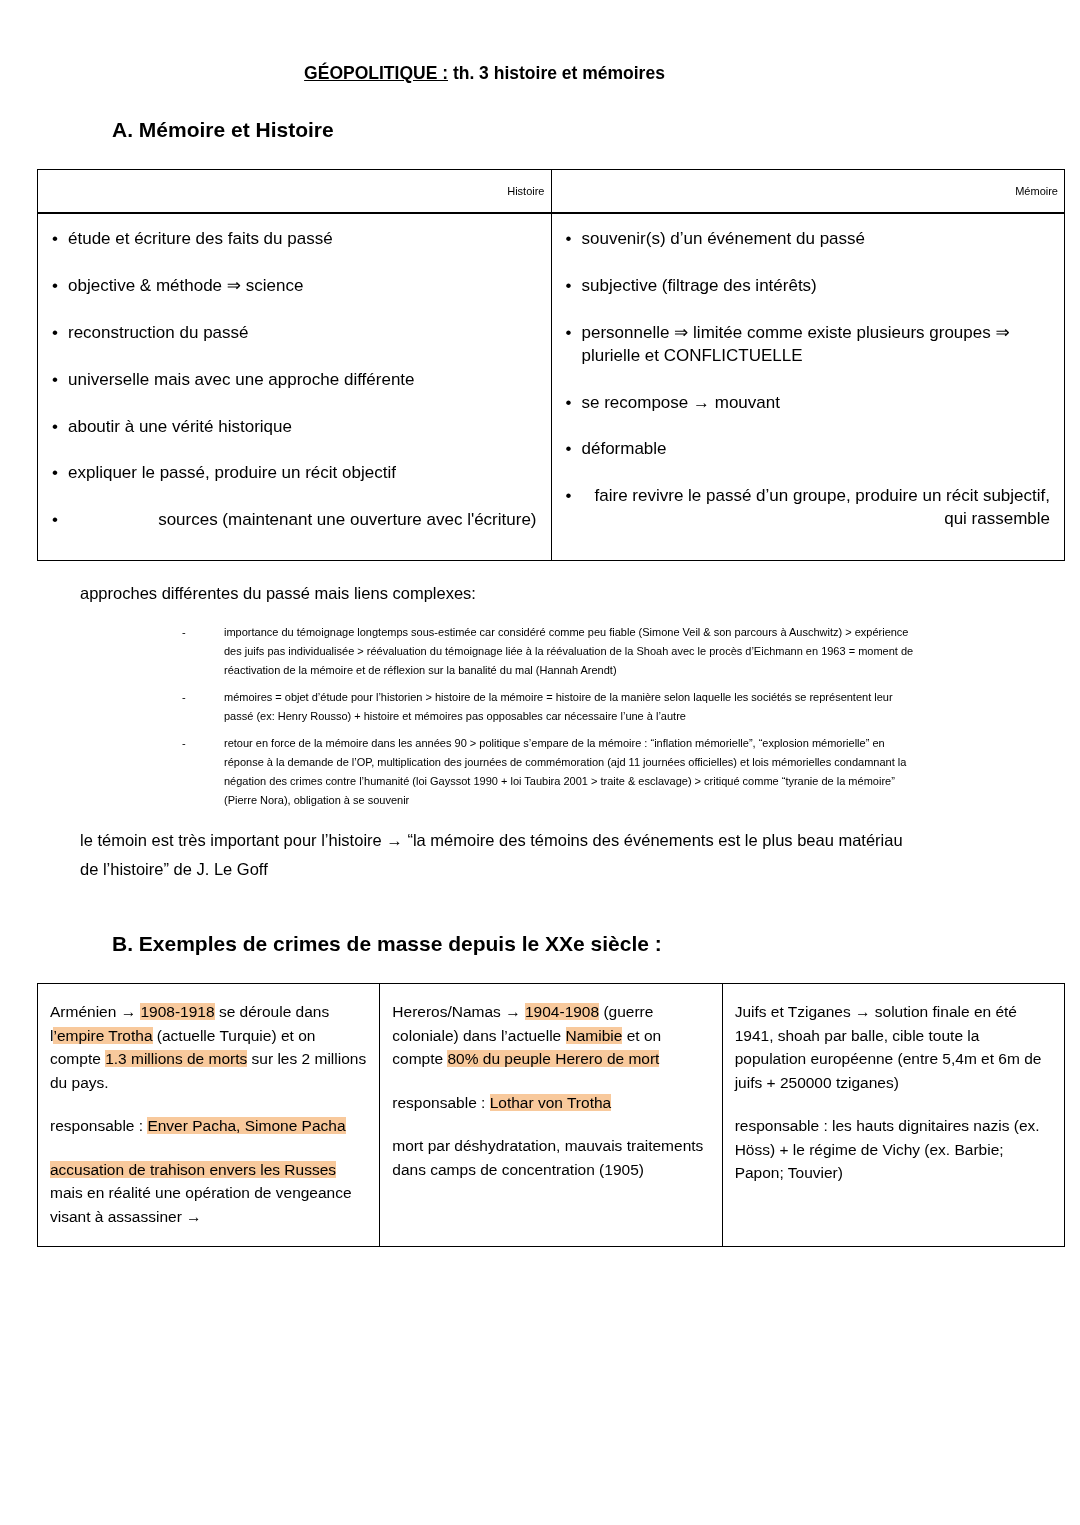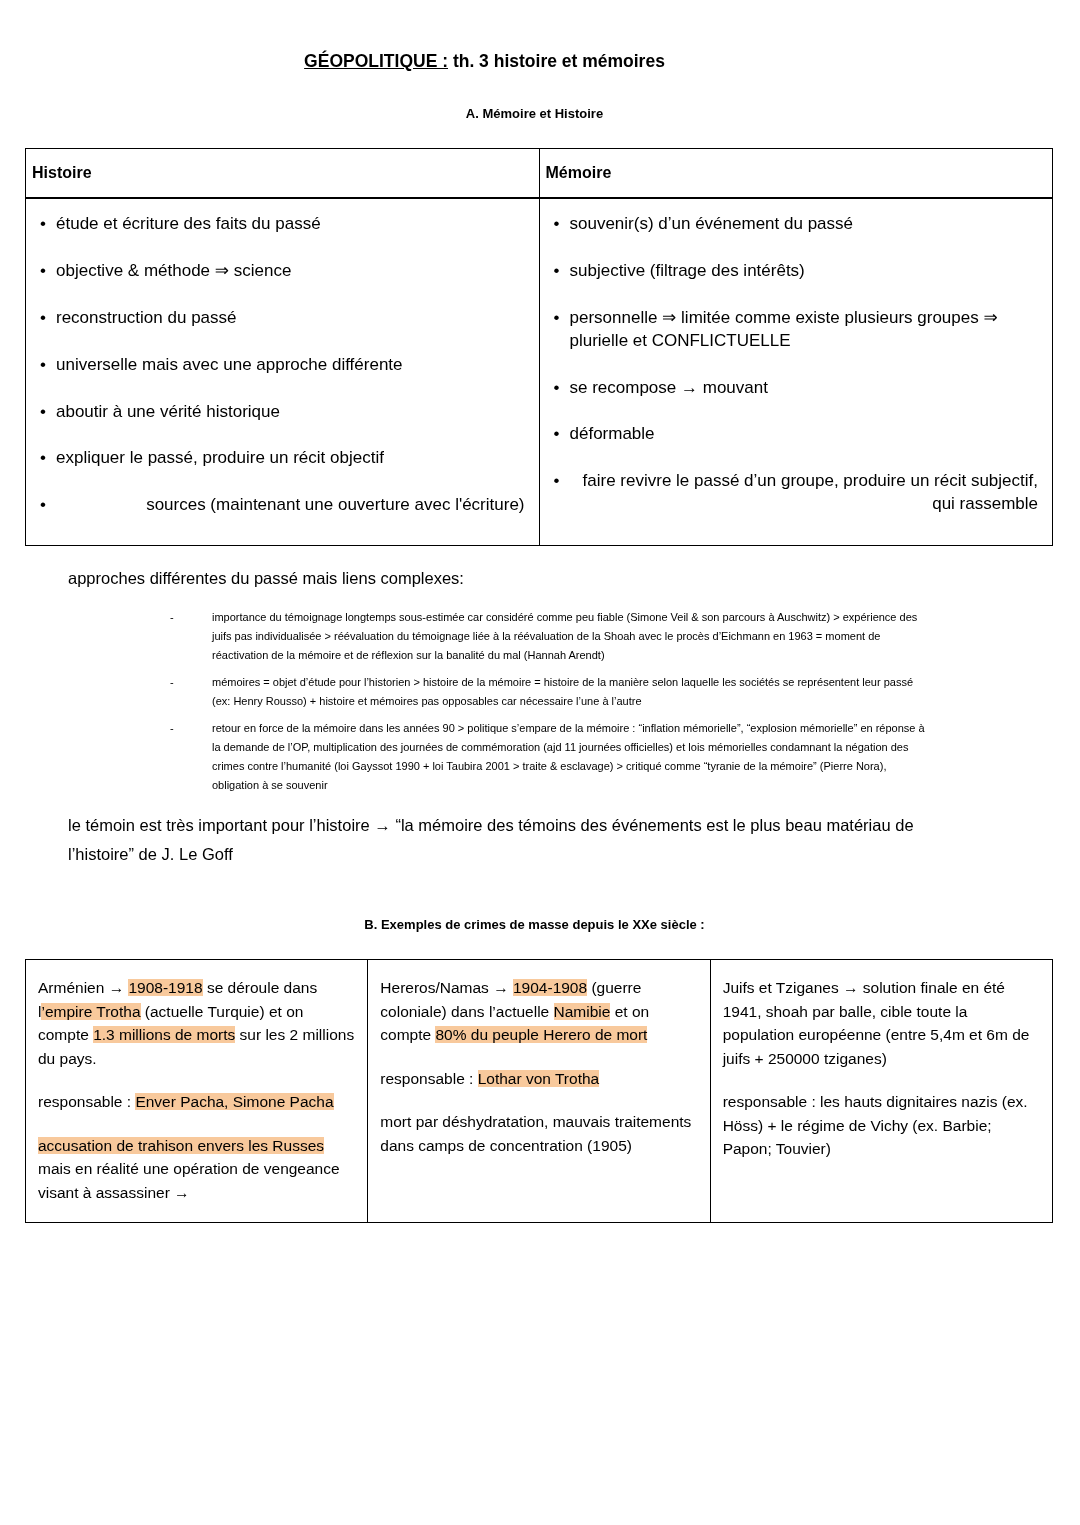--- a/index.html
+++ b/index.html
@@ -12,59 +12,58 @@
     width: 1080px;
     height: 1525px;
     font-family: "Liberation Sans", sans-serif;
     color: #000000;
     position: relative;
     overflow: hidden;
   }
   .page {
     width: 969px;
     height: 1525px;
-    padding: 0;
+    padding: 12px;
     position: relative;
   }
 
   
   .doc-title {
     text-align: center;
     font-size: 17.5px;
     line-height: 1.3;
     margin: 0;
     padding-top: 50px;
   }
   .doc-title .u { text-decoration: underline; }
 
   
   .section-heading {
-    font-size: 13px;
+    font-size: 21px;
     margin: 0;
     padding-left: 100px;
     padding-top: 33px;
-    text-align: center;
   }
 
   
   .cmp-table {
     width: 1028px;
     margin: 27px 0 0 25px;
     border-collapse: collapse;
     table-layout: fixed;
   }
   .cmp-table th,
   .cmp-table td {
     border: 1.6px solid #000;
     vertical-align: top;
   }
   .cmp-table th {
-    font-weight: bold;
-    font-size: 16px;
-    text-align: left;
+    font-weight: normal;
+    font-size: 11px;
+    text-align: right;
     padding: 15px 6px 15px 6px;
     border-bottom-width: 2.4px;
   }
   .cmp-table td {
     padding: 14px 14px 28px 14px;
   }
   .bullets {
     list-style: none;
     margin: 0;
     padding: 0;

